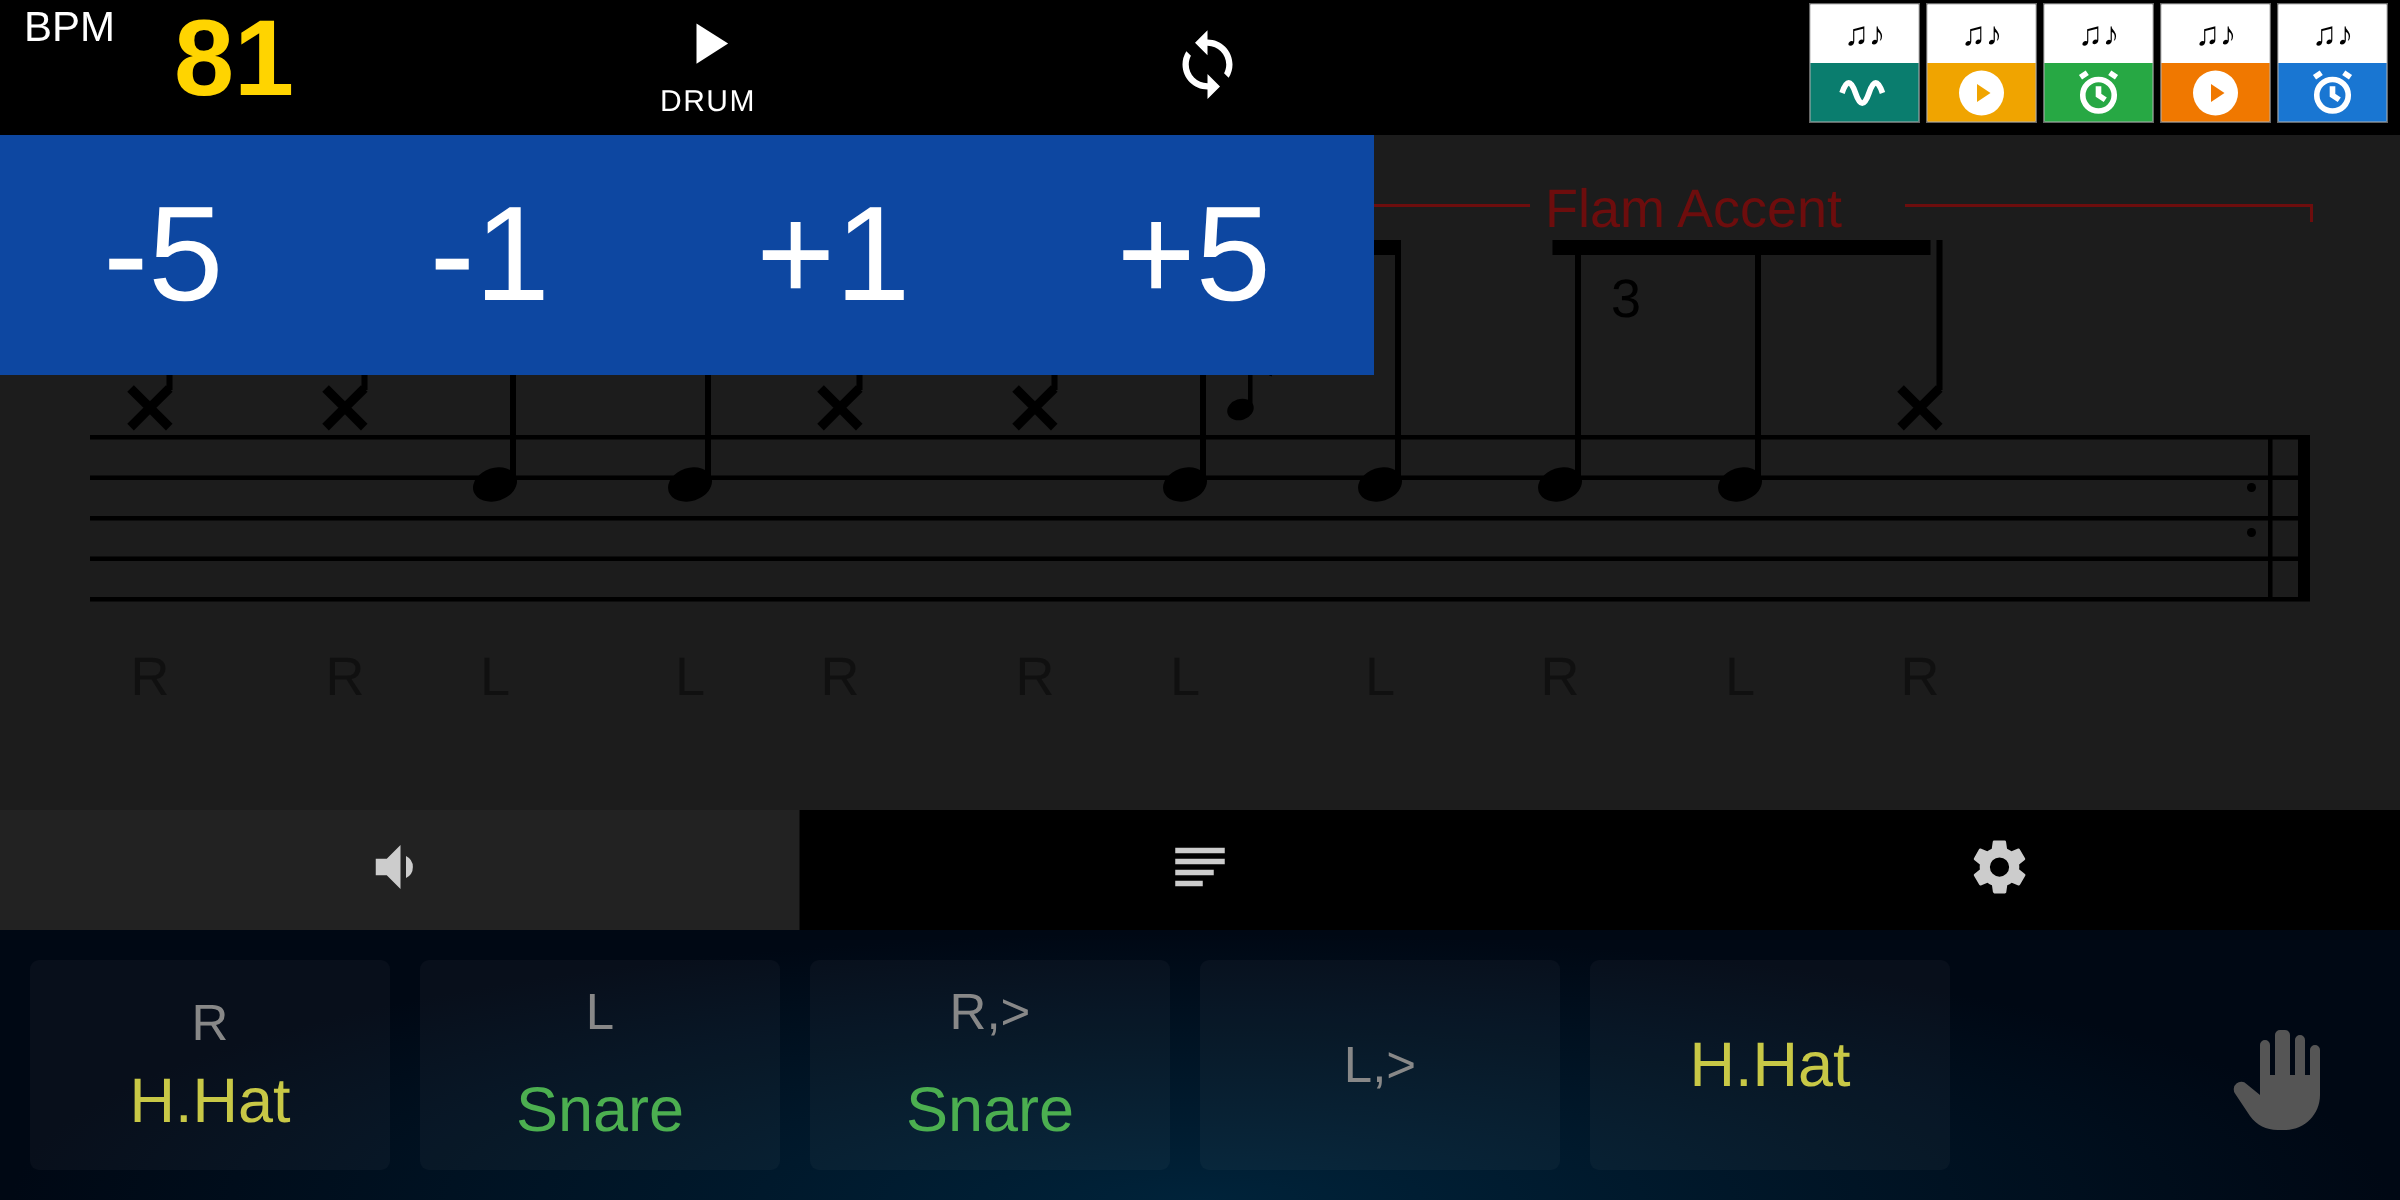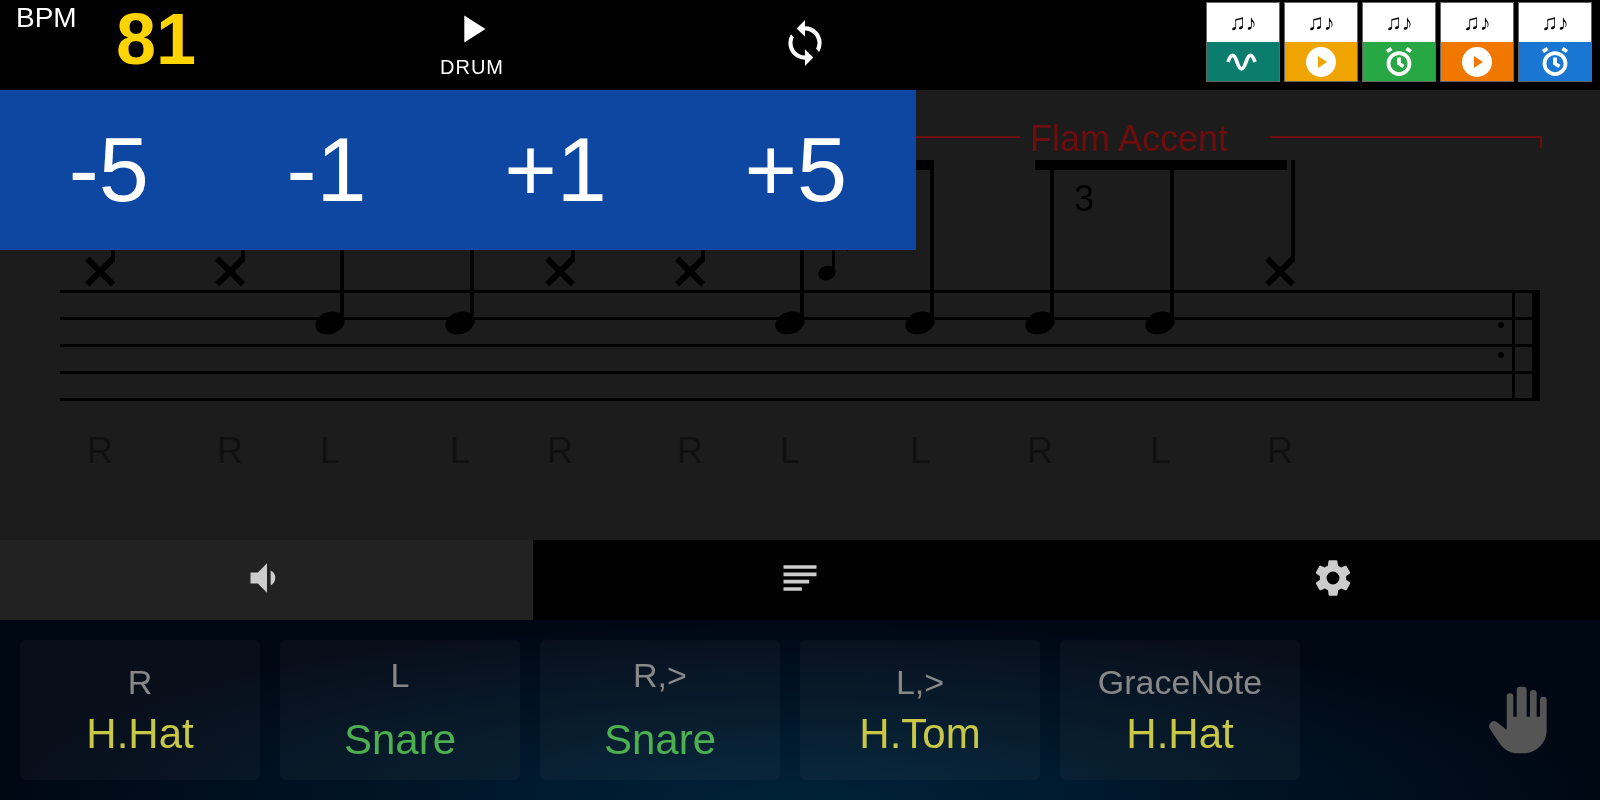--- a/index.html
+++ b/index.html
@@ -480,24 +480,22 @@
     <div class="pad">
       <div class="pad-top">L</div>
       <div class="pad-bot green">Snare</div>
     </div>
     <div class="pad">
       <div class="pad-top">R,&gt;</div>
       <div class="pad-bot green">Snare</div>
     </div>
     <div class="pad">
       <div class="pad-top">L,&gt;</div>
-      <div class="pad-bot yellow">H.Tom</div>
     </div>
     <div class="pad">
-      <div class="pad-top">GraceNote</div>
       <div class="pad-bot yellow">H.Hat</div>
     </div>
     <div class="hand-icon">
     <svg viewBox="0 0 24 24">
         <path d="M13 2a1 1 0 011 1v8h1V4a1 1 0 112 0v7h1V6a1 1 0 112 0v9c0 3.9-3.1 7-7 7h-1.5c-2.2 0-4.2-1-5.5-2.8L3 14.7a1.5 1.5 0 012.3-1.9L8 15V5a1 1 0 112 0v6h1V3a1 1 0 011-1z"></path>
       </svg>
   </div>
 </div>
 
 </body></html>

